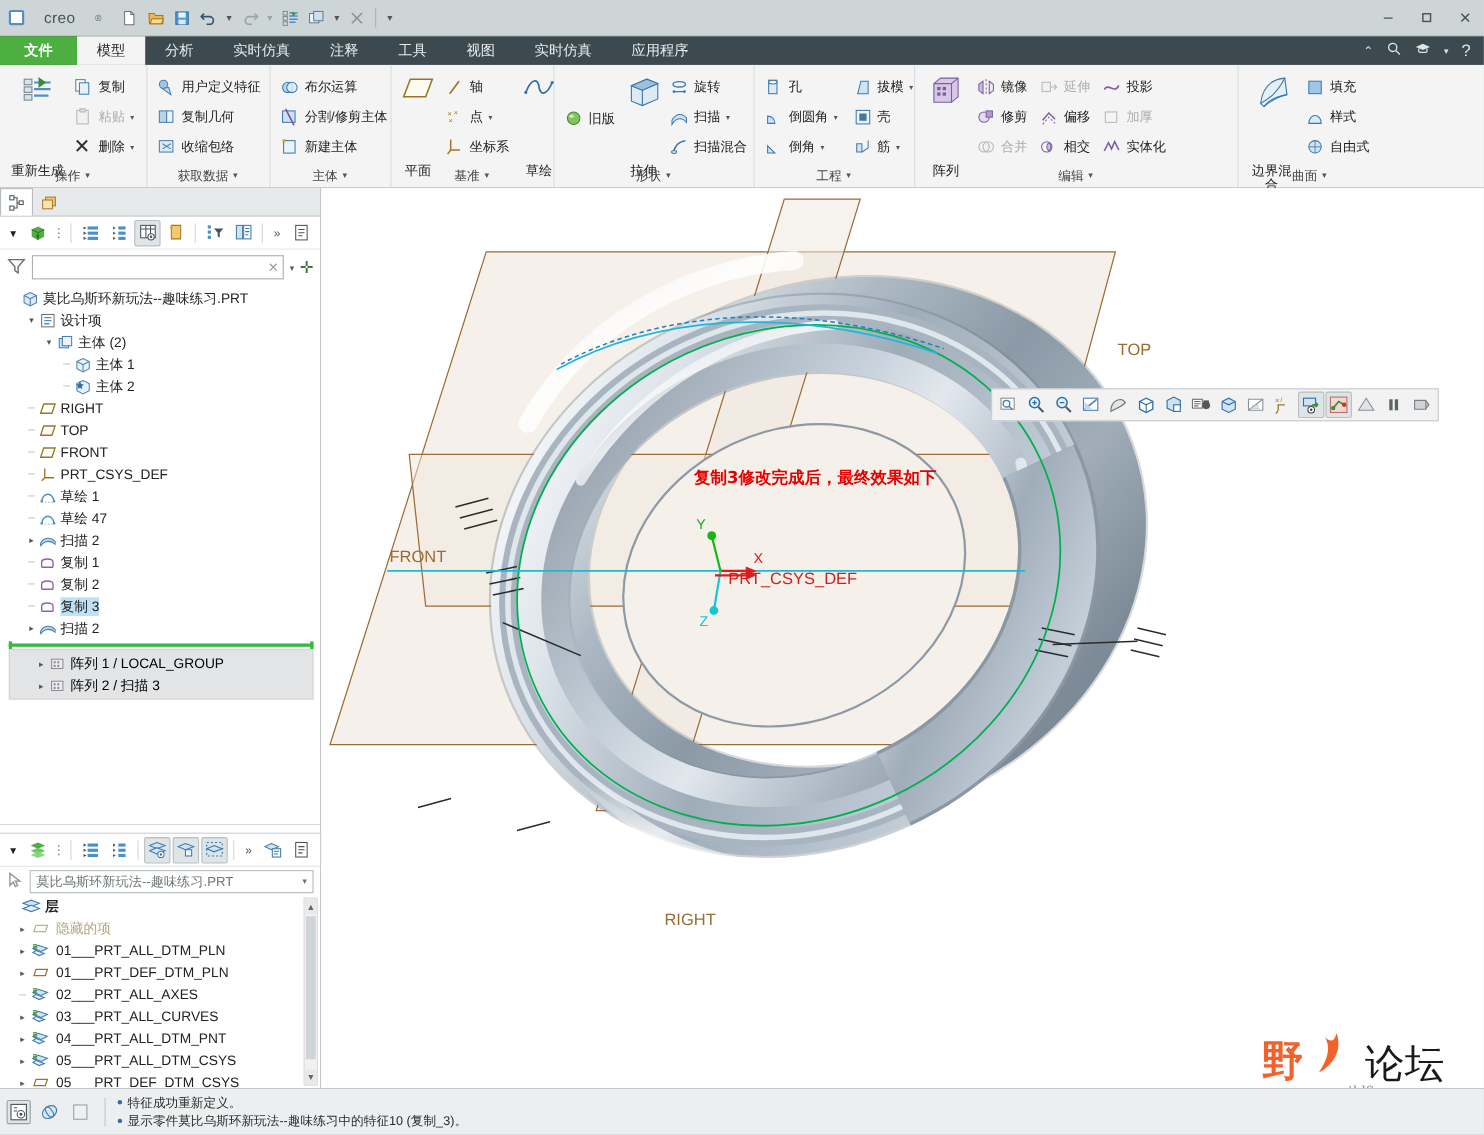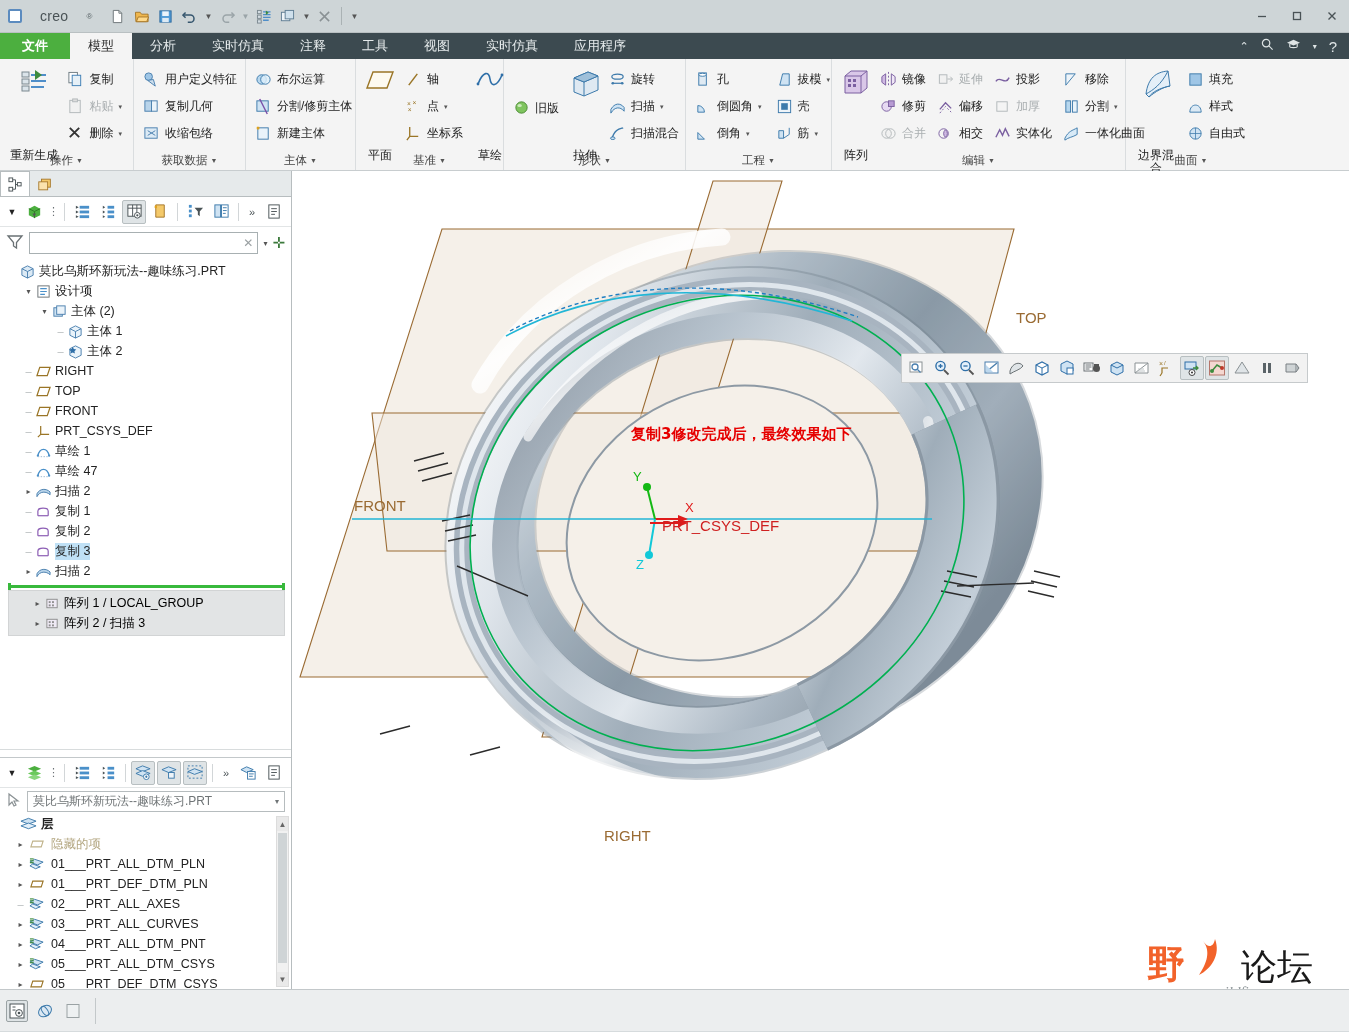--- a/index.html
+++ b/index.html
@@ -622,45 +622,20 @@
                 <rect x="3" y="4" width="11" height="10" fill="none" stroke="#b2b8ba"></rect>
               </svg></span>
           <span>加厚</span>
         </div>
         <div class="small">
           <span class="ic">
             <svg width="17" height="17" viewBox="0 0 18 18">
                 <path d="M2 13 L6 5 L9 11 L12 4 L16 12" fill="none" stroke="#7a5fa0" stroke-width="1.5"></path>
               </svg></span>
           <span>实体化</span>
-        </div>
-      </div>
-      <div class="col">
-        <div class="small">
-          <span class="ic">
-            <svg width="17" height="17" viewBox="0 0 18 18">
-                <path d="M3 15 L3 3 L13 3 L3 15Z" fill="#eef4f9" stroke="#3d7aab"></path>
-              </svg></span>
-          <span>移除</span>
-        </div>
-        <div class="small">
-          <span class="ic">
-            <svg width="17" height="17" viewBox="0 0 18 18">
-                <rect x="3" y="3" width="5" height="12" fill="#b7d7ee" stroke="#3d7aab"></rect>
-                <rect x="10" y="3" width="5" height="12" fill="#e9f3fa" stroke="#3d7aab"></rect>
-              </svg></span>
-          <span>分割</span>
-          <span class="cr">▾</span>
-        </div>
-        <div class="small">
-          <span class="ic">
-            <svg width="17" height="17" viewBox="0 0 18 18">
-                <path d="M2 14 C6 6, 10 6, 15 3 L15 10 C10 13, 6 13, 2 16Z" fill="#d8eaf7" stroke="#3d7aab"></path>
-              </svg></span>
-          <span>一体化曲面</span>
         </div>
       </div>
     </div>
     <div class="rlabel">
       <span>编辑</span>
         <span class="dd">▼</span>
     </div>
   </div>
 
   <div class="rgroup" style="width:130px">
@@ -1522,13 +1497,23 @@
         <ellipse cx="9" cy="9" rx="7" ry="5.2" transform="rotate(-35 9 9)" fill="#dbe8f3" stroke="#3d7aab"></ellipse>
         <ellipse cx="9" cy="9" rx="2.6" ry="5.2" transform="rotate(-35 9 9)" fill="none" stroke="#3d7aab"></ellipse>
       </svg>
     </div>
   <div class="sbtn">
     <svg width="18" height="18" viewBox="0 0 18 18">
         <rect x="3" y="2.5" width="12" height="13" fill="#eef1f2" stroke="#9aa2a4"></rect>
       </svg>
     </div>
   <div class="vsep"></div>
+  <div class="msgs">
+    <div class="msg">
+      <span class="bullet"></span>
+      <span>特征成功重新定义。</span>
+    </div>
+    <div class="msg">
+      <span class="bullet"></span>
+      <span>显示零件莫比乌斯环新玩法--趣味练习中的特征10 (复制_3)。</span>
+    </div>
+  </div>
 </div>
 
 </body></html>

